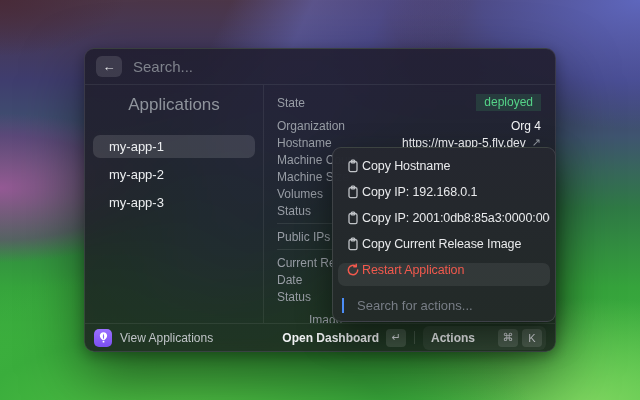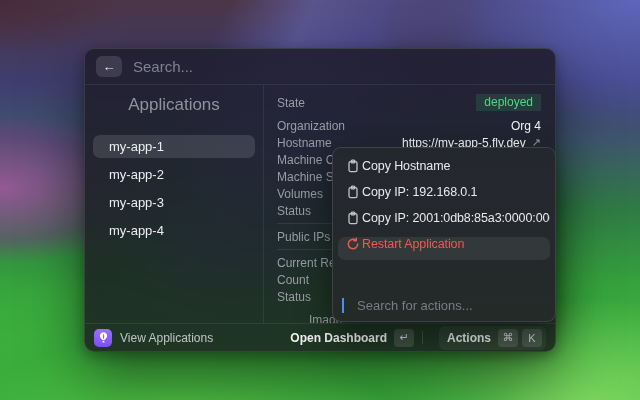--- a/index.html
+++ b/index.html
@@ -112,22 +112,22 @@
   .footer-right { margin-left:auto; display:flex; align-items:center;text-align:center; }
   .primary-action { display:flex; align-items:center; gap:7px; cursor:pointer; }
   .primary-label { font-size:12px; font-weight:bold; color:#f0f1f3; }
   .key {
     min-width:20px; height:18px; padding:0 4px; border-radius:4px;
     background:rgba(255,255,255,0.13); color:#d0d3d7; font-size:11px;
     display:flex; align-items:center; justify-content:center;
   }
   .v-div { width:1px; height:13px; background:rgba(255,255,255,0.15); margin:0 8px; }
   .actions-group {
-    display:flex; align-items:center; gap:4px; padding:3px 4px 3px 8px;
-    border-radius:6px; background:rgba(255,255,255,0.06); cursor:pointer;margin-left:8px;
+    display:flex; align-items:center; gap:20px; padding:3px 4px 3px 8px;
+    border-radius:6px; background:rgba(255,255,255,0.06); cursor:pointer;
   }
   .actions-label { font-size:12px; font-weight:bold; color:#e6e8ea; margin-right:3px; }
 </style>
 </head>
 <body>
 
 <div class="window">
 
   <div class="searchbar">
     <div class="back-btn">
@@ -136,21 +136,20 @@
     <input class="search-input" type="text" placeholder="Search..." style="">
   </div>
 
   <div class="content">
     <div class="sidebar">
       <div class="section-header">Applications</div>
       <div id="app-list">
           <div class="app-item selected">my-app-1</div>
           <div class="app-item">my-app-2</div>
           <div class="app-item">my-app-3</div>
-          <div class="app-item">my-app-4</div>
         </div>
     </div>
 
     <div class="details" id="details">
         <div class="drow badge-row">
           <span class="dlabel">State</span>
           <span class="dvalue">
             <span class="badge">deployed</span>
           </span>
         </div>
@@ -199,21 +198,21 @@
           </span>
         </div>
         <div class="dsep"></div>
         <div class="drow">
           <span class="dlabel">Current Release</span>
           <span class="dvalue">
             <span></span>
           </span>
         </div>
         <div class="drow">
-          <span class="dlabel">Count</span>
+          <span class="dlabel">Date</span>
           <span class="dvalue">
             <span></span>
           </span>
         </div>
         <div class="drow">
           <span class="dlabel">Status</span>
           <span class="dvalue">
             <span></span>
           </span>
         </div>
@@ -285,20 +284,29 @@
         </div>
         <div class="menu-item">
           <span class="mi-icon">
             <svg viewBox="0 0 14 14">
               <rect x="3" y="2.6" width="8" height="10" rx="1.6" fill="none" stroke="currentColor" stroke-width="1.3"></rect>
               <rect x="5.2" y="1.2" width="3.6" height="2.6" rx="0.9" fill="none" stroke="currentColor" stroke-width="1.2"></rect>
             </svg>
           </span>
           <span>Copy IP: 2001:0db8:85a3:0000:0000:8a2e:...</span>
         </div>
+        <div class="menu-item">
+          <span class="mi-icon">
+            <svg viewBox="0 0 14 14">
+              <rect x="3" y="2.6" width="8" height="10" rx="1.6" fill="none" stroke="currentColor" stroke-width="1.3"></rect>
+              <rect x="5.2" y="1.2" width="3.6" height="2.6" rx="0.9" fill="none" stroke="currentColor" stroke-width="1.2"></rect>
+            </svg>
+          </span>
+          <span>Copy Current Release Image</span>
+        </div>
         <div class="menu-item danger selected">
           <span class="mi-icon">
             <svg viewBox="0 0 14 14">
               <path d="M11.7 7a4.7 4.7 0 1 1-1.8-3.7" fill="none" stroke="currentColor" stroke-width="1.5" stroke-linecap="round"></path>
               <polyline points="10.2,1.2 10.3,3.7 7.8,3.7" fill="none" stroke="currentColor" stroke-width="1.5" stroke-linecap="round" stroke-linejoin="round"></polyline>
             </svg>
           </span>
           <span>Restart Application</span>
         </div>
       </div>

